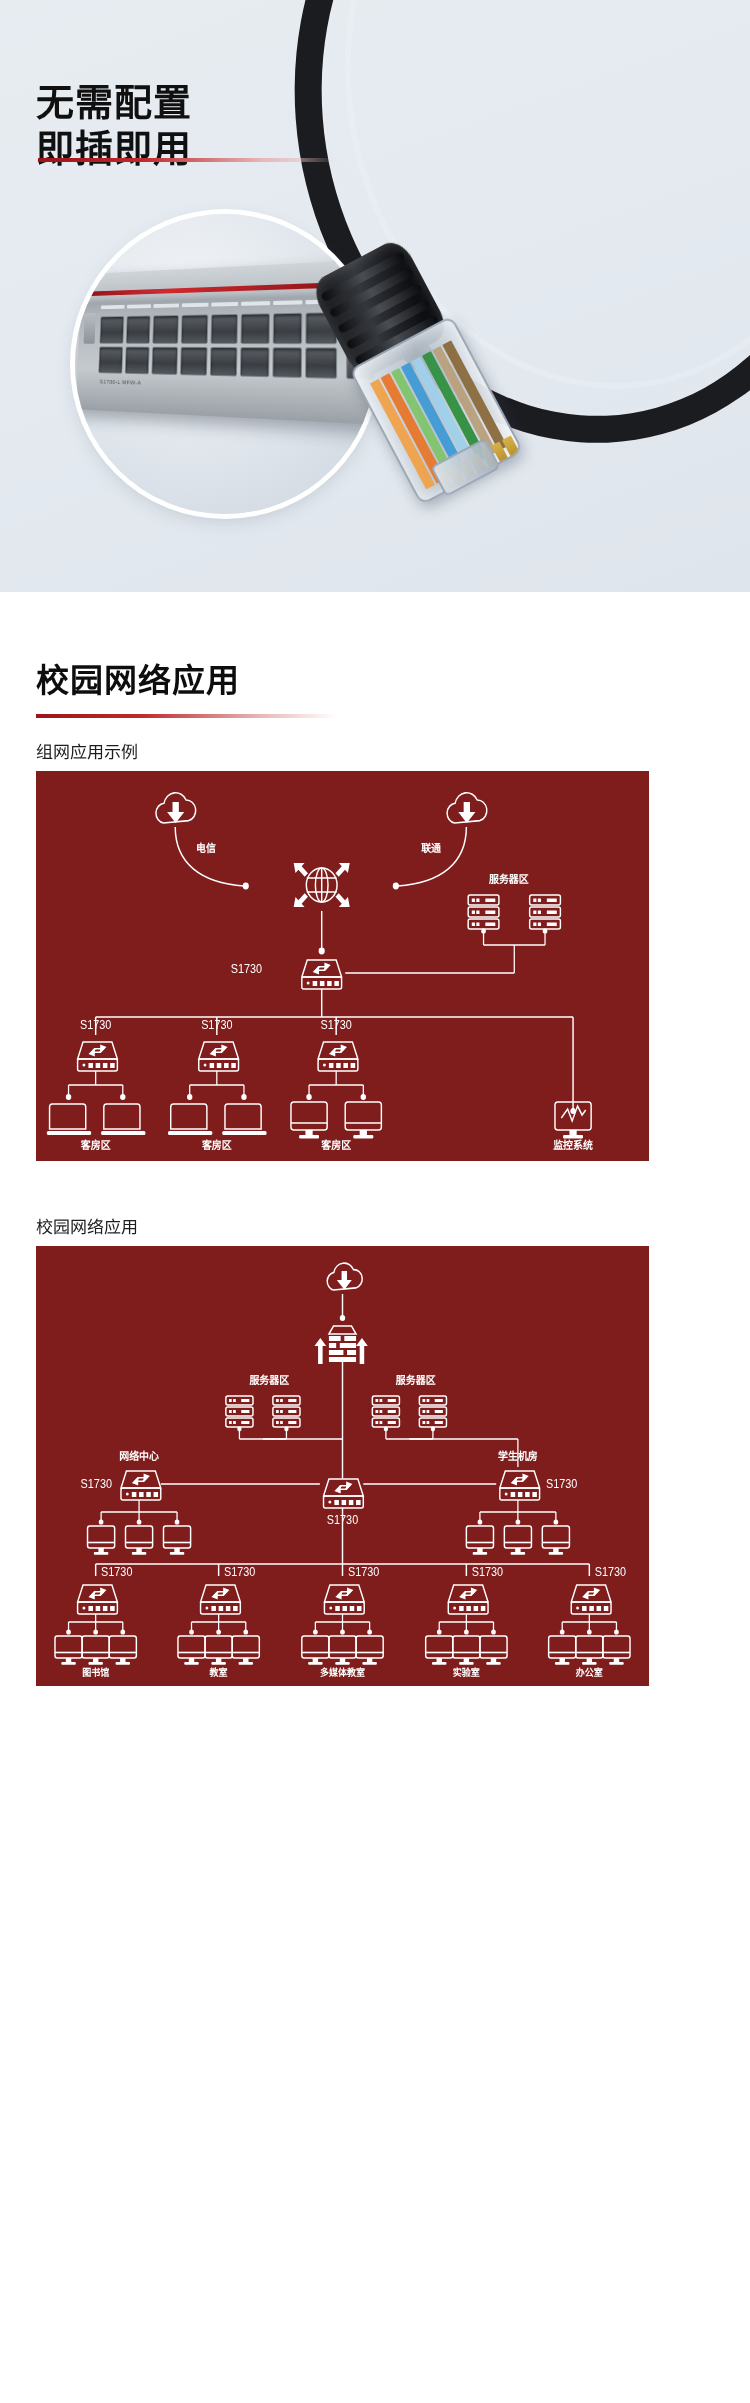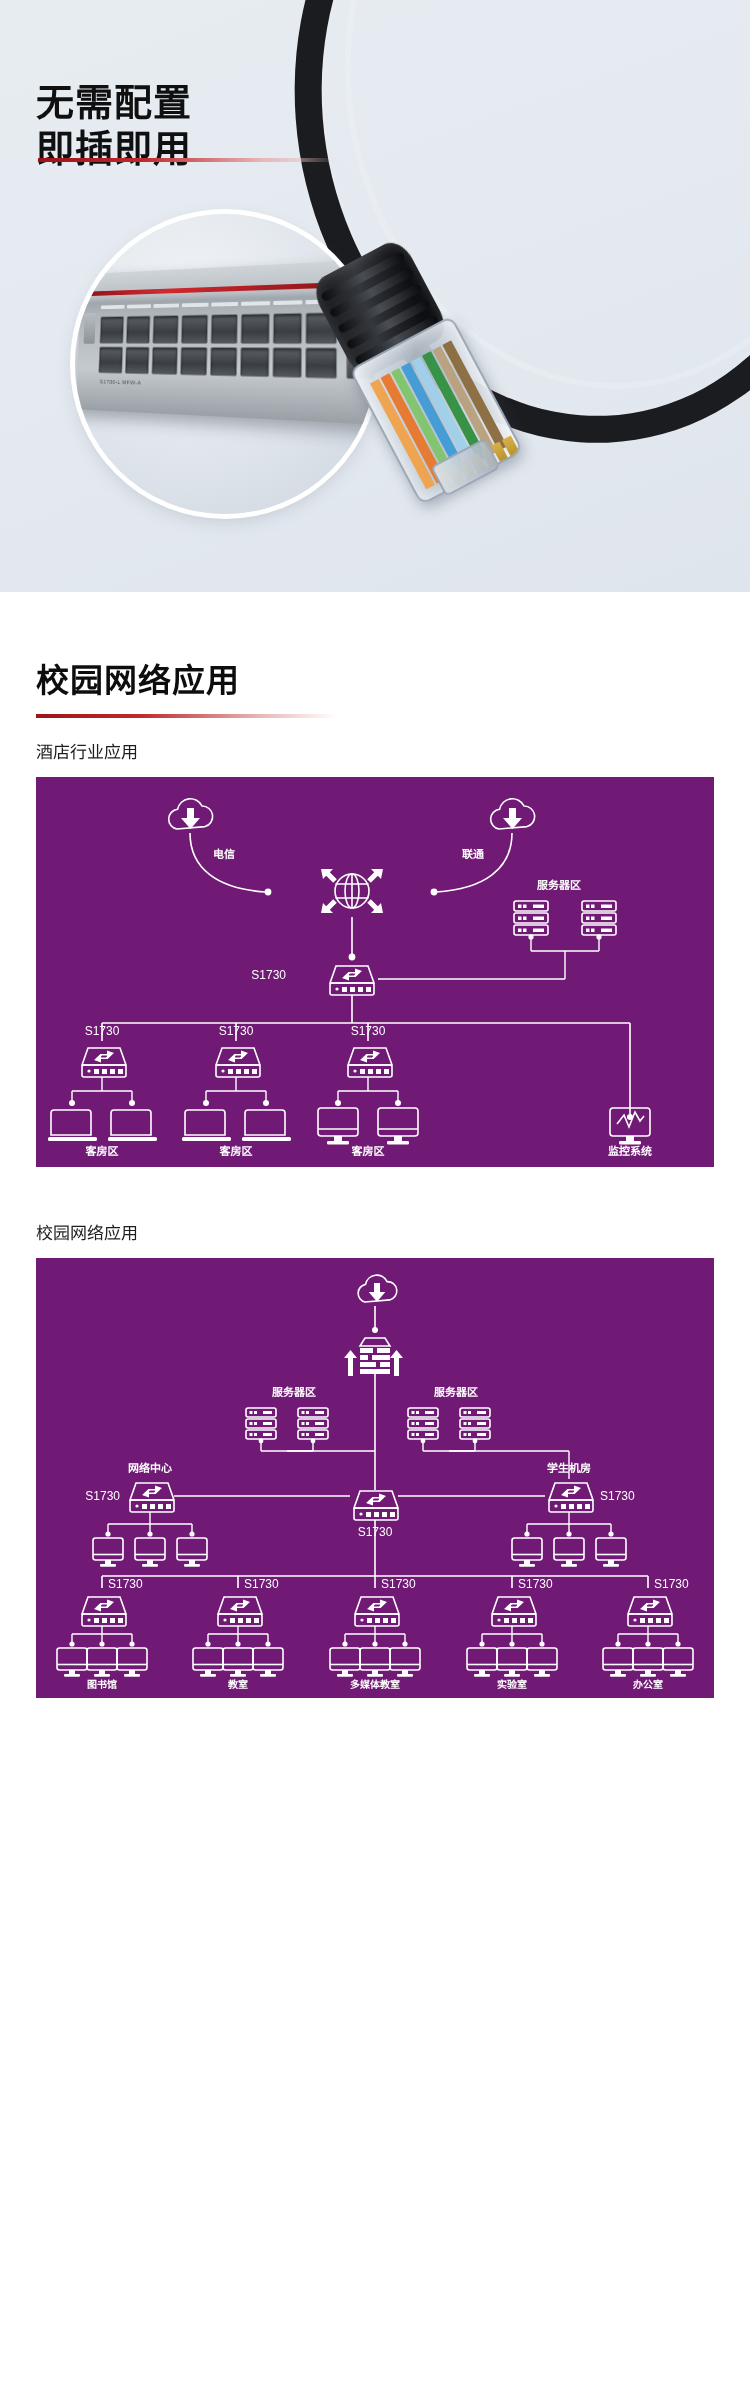--- a/index.html
+++ b/index.html
@@ -137,23 +137,23 @@
   .sec-rule{
     margin:12px 0 0 36px;width:300px;height:4px;
     background:linear-gradient(to right,#9d1418 0%,#c0282c 35%,#e8b8b8 75%,rgba(232,184,184,0) 100%);
   }
   .sec-sub{
     margin:20px 0 0 36px;font-size:17px;color:#1d1d1d;
   }
 
   
   .diagram{
-    margin:14px 36px 0 36px;
-    width:678px;
-    background:#701a75;
+    margin:8px 36px 0 36px;
+    width:613px;
+    background:#7f1d1d;
     position:relative;
     color:#ffffff;
   }
   .d-hotel{height:390px;}
   .d-campus{height:440px;}
   svg.netmap{display:block;width:100%;height:100%;}
   .lbl{font-family:"Liberation Sans","DejaVu Sans",sans-serif;fill:#ffffff;}
   .lbl-cn{font-size:11px;font-weight:bold;}
   .lbl-sm{font-size:10px;font-weight:bold;}
   .lbl-model{font-size:12px;font-weight:normal;}
@@ -251,21 +251,21 @@
         </div>
       </div>
       <div class="rj45-tab"></div>
     </div>
   </section>
 
   <section class="section" style="padding-top:62px">
 
     <h2 class="sec-title">校园网络应用</h2>
     <div class="sec-rule"></div>
-    <div class="sec-sub">酒店行业应用</div>
+    <div class="sec-sub">组网应用示例</div>
 
     <div class="diagram d-hotel">
       <svg class="netmap" viewBox="0 0 678 390" preserveAspectRatio="none">
         <defs>
           <g id="h-switch">
             <path class="ln" d="M4 22 L10 5 L42 5 L48 22 Z"></path>
             <rect class="ln" x="4" y="22" width="44" height="12" rx="2"></rect>
             <circle class="gl" cx="11" cy="28" r="1.6"></circle>
             <rect class="gl" x="16" y="26" width="5" height="5"></rect>
             <rect class="gl" x="24" y="26" width="5" height="5"></rect>

